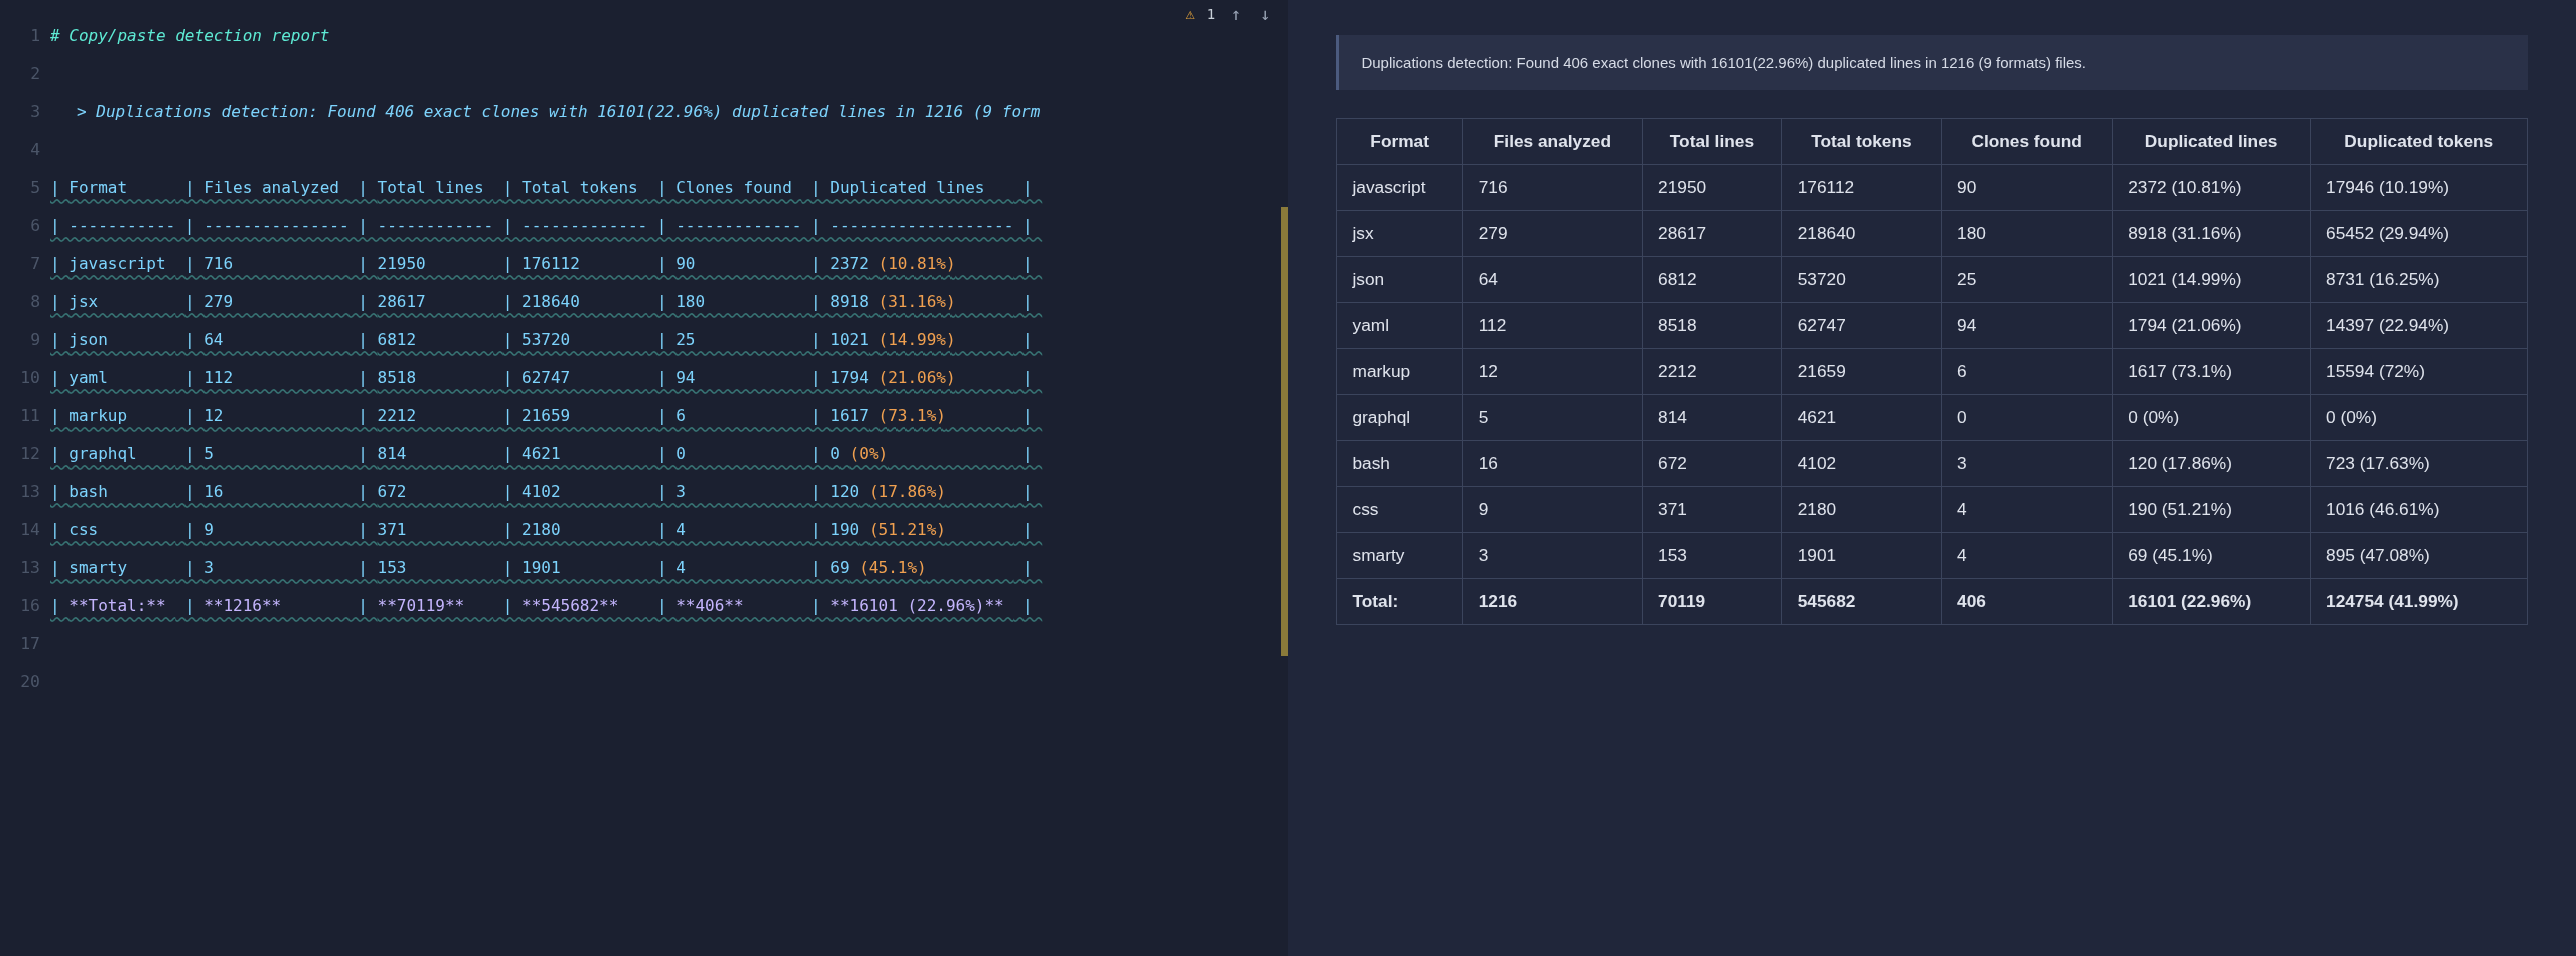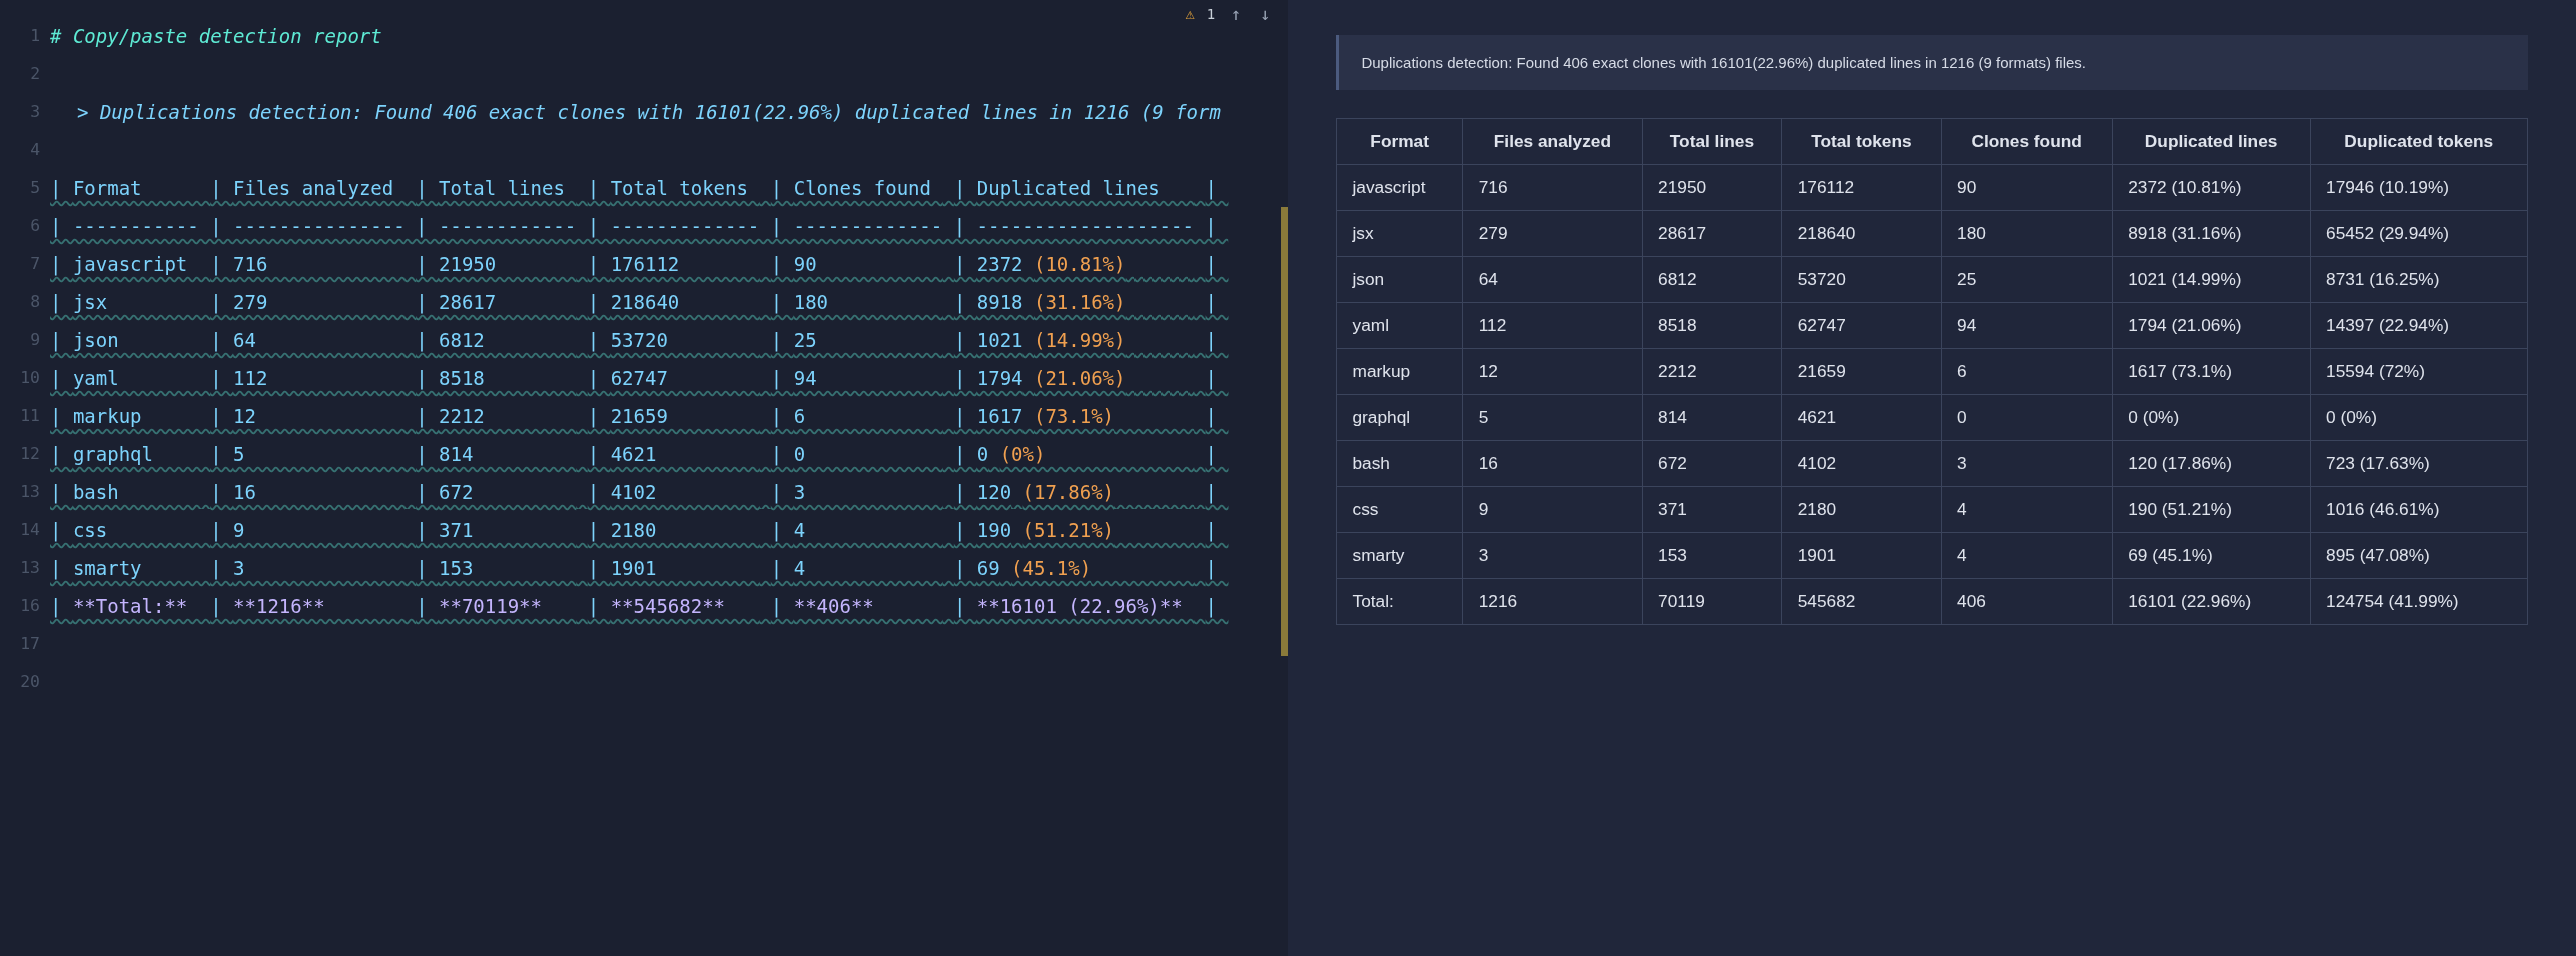--- a/index.html
+++ b/index.html
@@ -63,21 +63,21 @@
     font-size: 16.4px;
     line-height: 38px;
     user-select: none;
   }
   .code {
     position: absolute;
     left: 50px;
     right: 0;
     top: 0;
     padding-top: 17.3px;
-    font-size: 19px;
+    font-size: 16px;
     line-height: 38px;
     white-space: pre;
   }
   .code .line {
     position: relative;
     height: 38px;
   }
   .hl-comment { color: #5eead4; font-style: italic; }
   .hl-quote   { color: #7dd3fc; font-style: italic; margin-left: 27px; }
   .hl-pipe    { color: #7dd3fc; }
@@ -125,21 +125,21 @@
     padding: 12px 15.5px;
     text-align: left;
     color: #dfe3ec;
   }
   .preview-table th {
     font-weight: 700;
     text-align: center;
     vertical-align: middle;
   }
   .preview-table .total-row td {
-    font-weight: 400;
+    font-weight: 700;
   }
 </style>
 </head>
 <body>
 
 <div class="editor-pane">
   <div class="yellow-bar"></div>
 
   <div class="toolbar">
     <span class="warn-icon">⚠</span>

